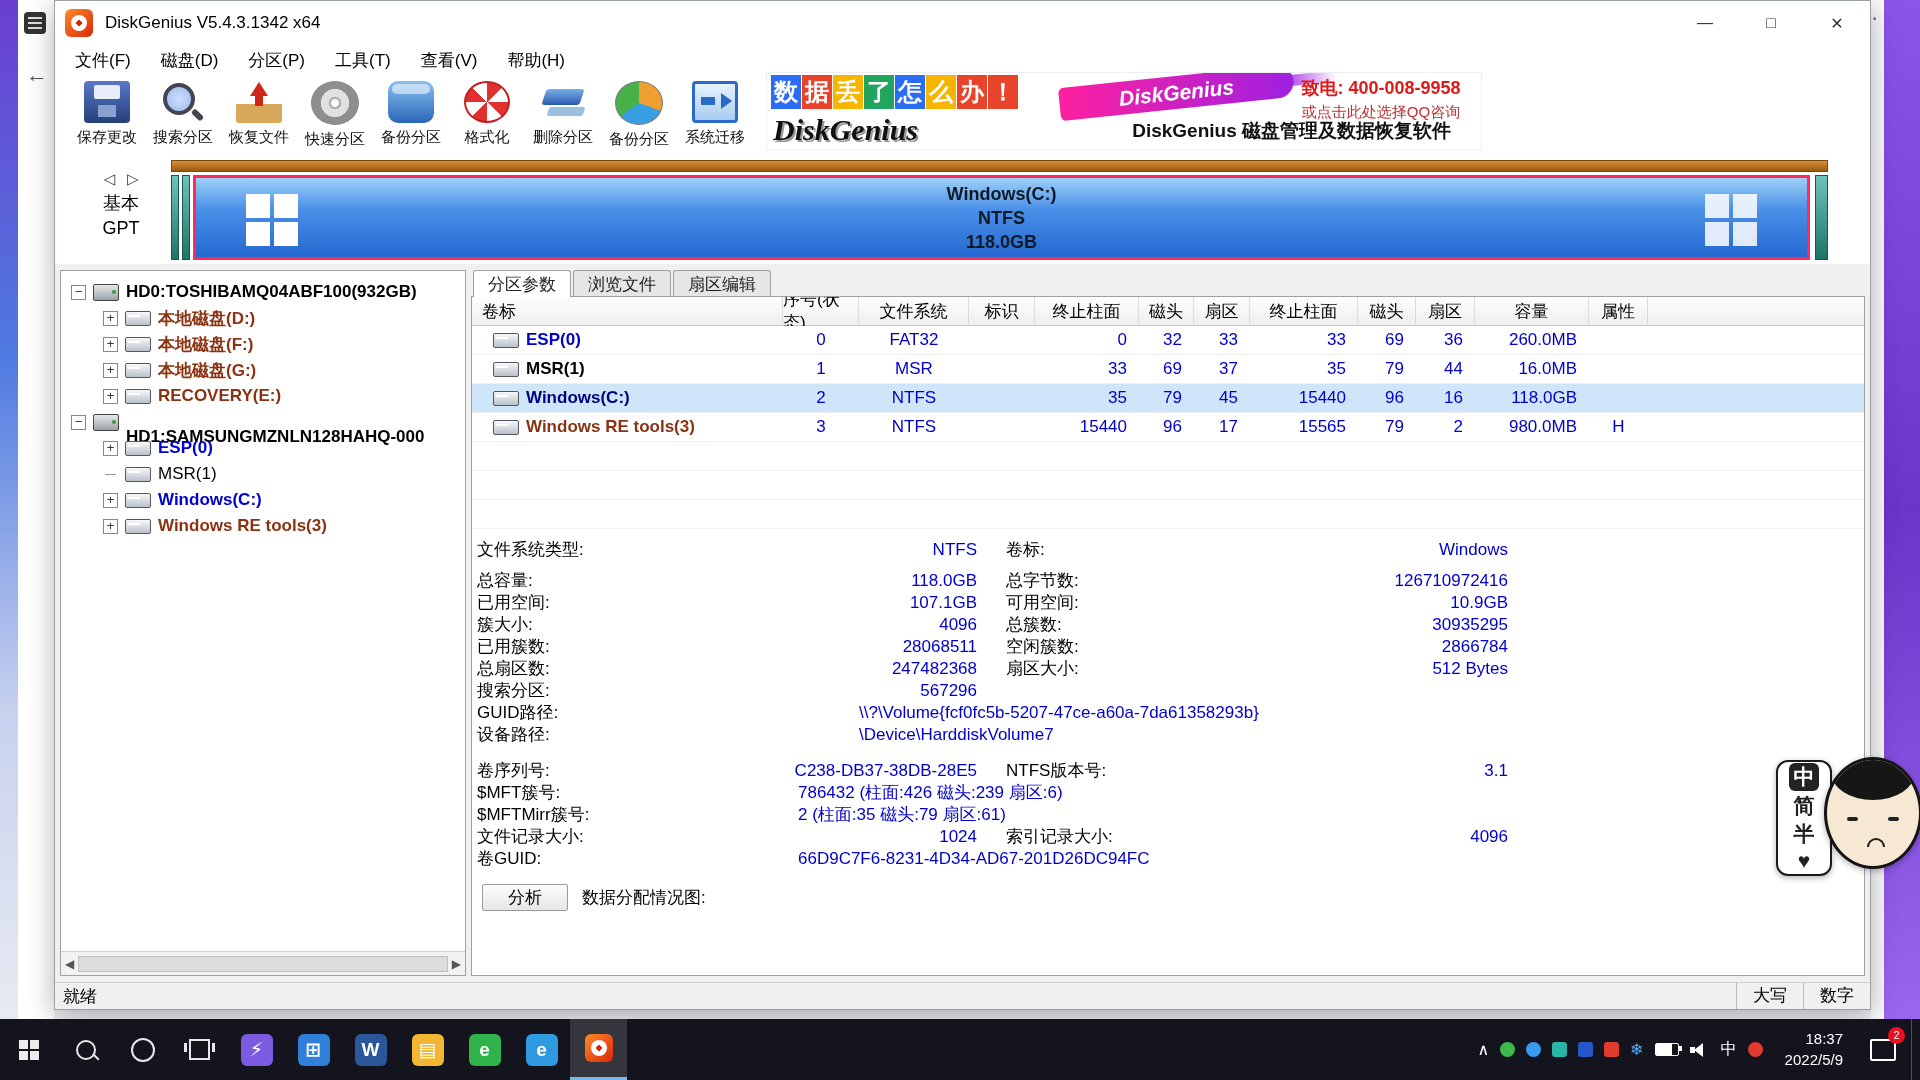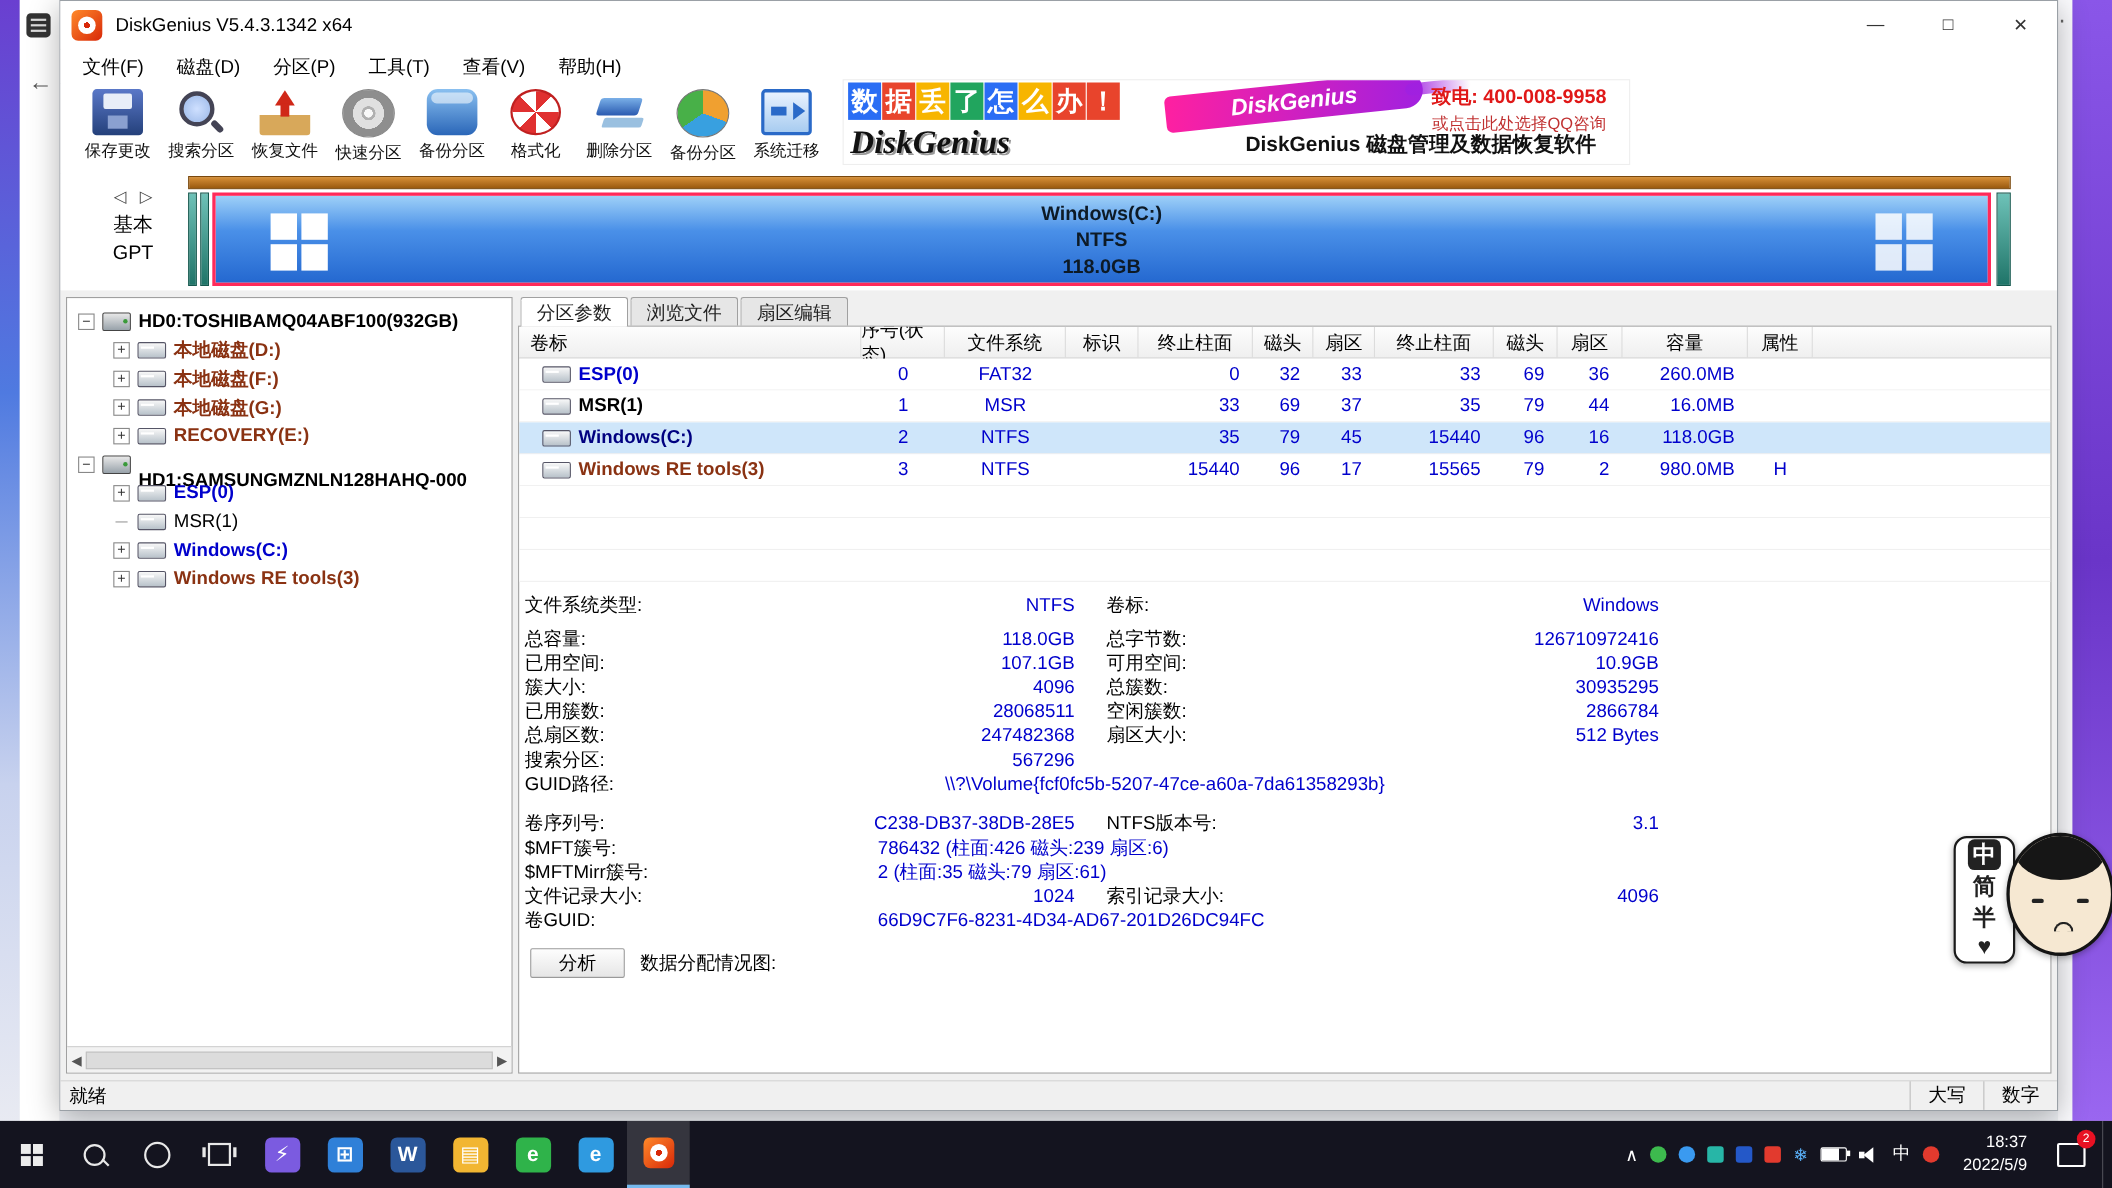--- a/index.html
+++ b/index.html
@@ -549,20 +549,24 @@
                   <span class="dv2">512 Bytes</span>
                 </div>
                 <div class="drow">
                   <span class="dl">搜索分区:</span>
                   <span class="dv">567296</span>
                 </div>
                 <div class="drow">
                   <span class="dl">GUID路径:</span>
                   <span class="dv dvwide">\\?\Volume{fcf0fc5b-5207-47ce-a60a-7da61358293b}</span>
                 </div>
+                <div class="drow">
+                  <span class="dl">设备路径:</span>
+                  <span class="dv dvwide">\Device\HarddiskVolume7</span>
+                </div>
               </div>
             <div class="details2">
                 <div class="drow">
                   <span class="dl">卷序列号:</span>
                   <span class="dv">C238-DB37-38DB-28E5</span>
                   <span class="dl2">NTFS版本号:</span>
                   <span class="dv2">3.1</span>
                 </div>
                 <div class="drow">
                   <span class="dl">$MFT簇号:</span>

